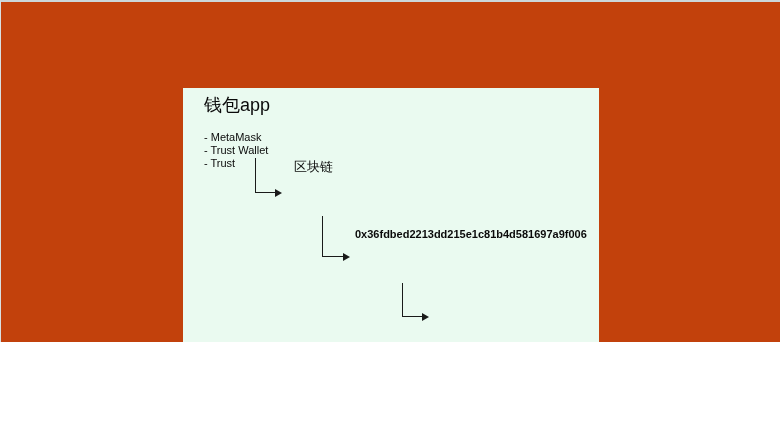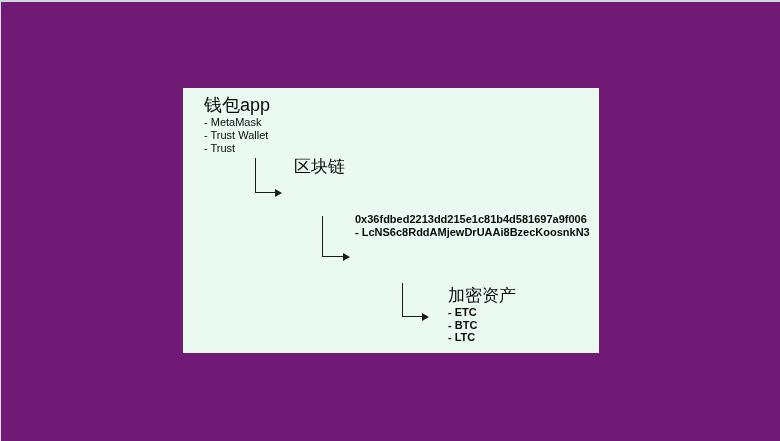--- a/index.html
+++ b/index.html
@@ -4,44 +4,44 @@
 <style>
   html, body {
     margin: 0;
     padding: 0;
     background: #ffffff;
     font-family: "Liberation Sans", "DejaVu Sans", sans-serif;
   }
   .page {
     position: relative;
     width: 780px;
-    height: 441px;
-    background: #701a75;
+    height: 342px;
+    background: #c2410c;
     border-top: 2px solid #ccd7da;
     border-left: 1px solid #d9e0e2;
     box-sizing: border-box;
     overflow: hidden;
   }
   .panel {
     position: absolute;
     left: 182px;
     top: 86px;
     width: 416px;
     height: 265px;
     background: #eafaf0;
   }
   .node { position: absolute; color: #0a0a0a; }
   .node-title {
-    font-size: 17px;
+    font-size: 13px;
     line-height: 21px;
     white-space: nowrap;
     color: #0a0a0a;
   }
   .node-title.lg { font-size: 18px; line-height: 22px; }
-  .node-items { margin-top: 0; }
+  .node-items { margin-top: 15px; }
   .node-item {
     font-size: 11px;
     line-height: 13px;
     white-space: nowrap;
     color: #0a0a0a;
   }
   .node-item.tight { line-height: 12.5px; font-weight: bold; }
   .vline {
     position: absolute;
     width: 1px;
@@ -88,33 +88,24 @@
 
     <div>
       <div class="vline" style="left:139px; top:128px; height:41px;"></div>
       <div class="hline" style="left:139px; top:168px; width:21px;"></div>
       <div class="arrowhead" style="left:160px; top:165px;"></div>
     </div>
 
     <div class="node" style="left:172px; top:125px;">
       <div class="node-items">
         <div class="node-item tight">0x36fdbed2213dd215e1c81b4d581697a9f006</div>
-        <div class="node-item tight">- LcNS6c8RddAMjewDrUAAi8BzecKoosnkN3</div>
       </div>
     </div>
 
     <div>
       <div class="vline" style="left:219px; top:195px; height:34px;"></div>
       <div class="hline" style="left:219px; top:228px; width:20px;"></div>
       <div class="arrowhead" style="left:239px; top:225px;"></div>
     </div>
 
-    <div class="node" style="left:265px; top:197px;">
-      <div class="node-title">加密资产</div>
-      <div class="node-items">
-        <div class="node-item tight">- ETC</div>
-        <div class="node-item tight">- BTC</div>
-        <div class="node-item tight">- LTC</div>
-      </div>
-    </div>
 
   </div>
 </div>
 
 </body></html>

